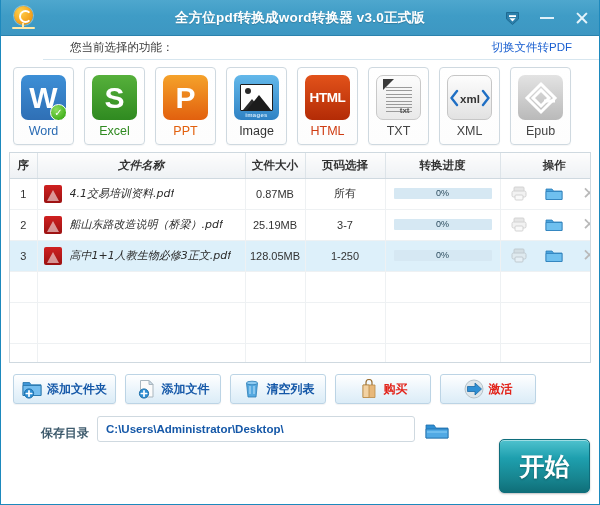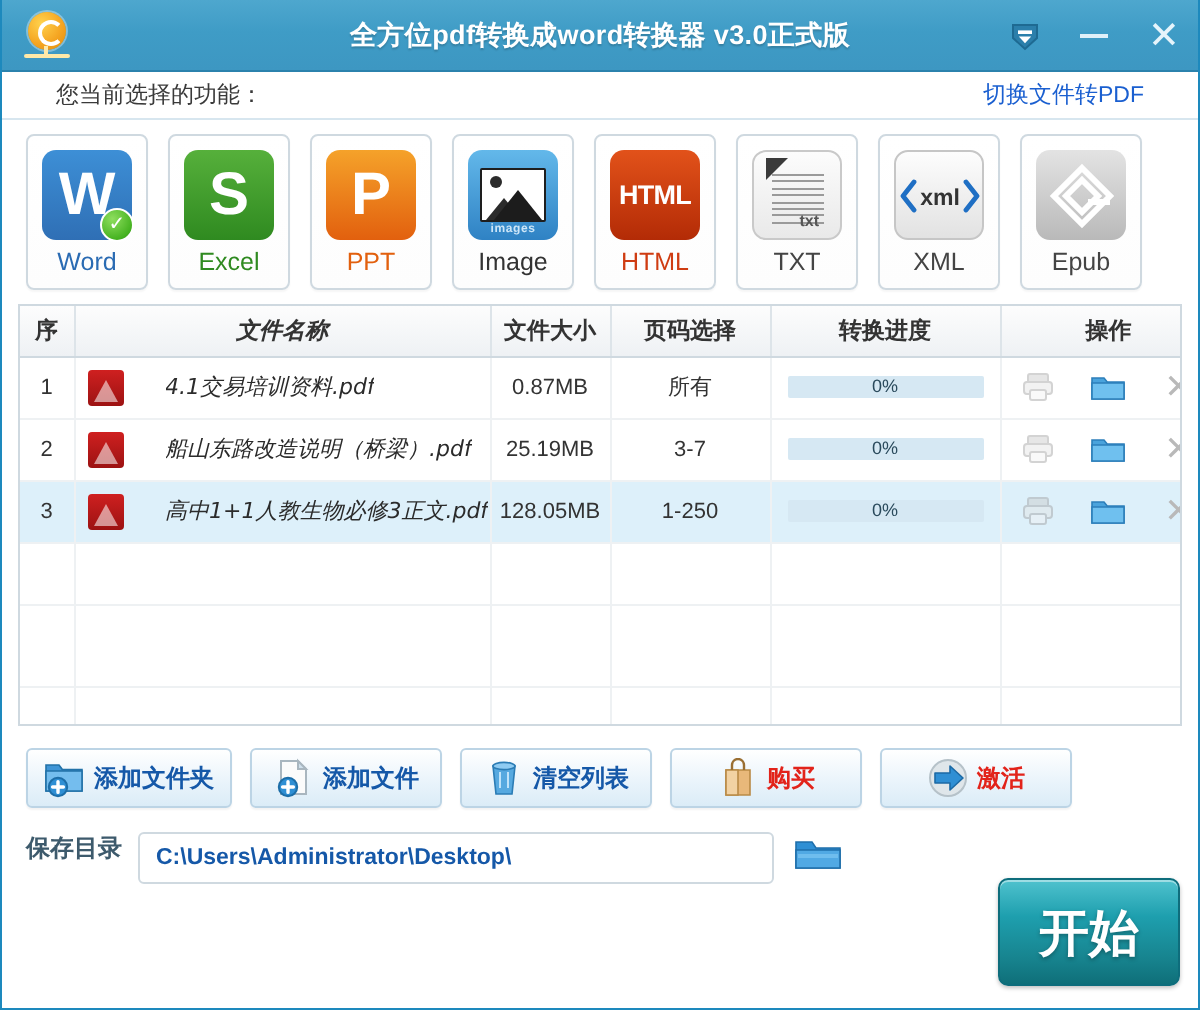--- a/index.html
+++ b/index.html
@@ -73,20 +73,21 @@
   .close-glyph { font-size: 19px; line-height: 1; color: #e6f4fb; font-weight: 300; }
 
   
   .statusbar {
     height: 24px;
     display: flex; align-items: center;
     padding: 0 27px;
     font-size: 11.5px;
     border-bottom: 1px solid #d7e6ef;
     background: #ffffff;
+    margin-left: 42px;
   }
   .status-label { color: #3a3a3a; }
   .status-value { color: #e2231a; margin-left: 2px; }
   .switch-link {
     margin-left: auto; color: #1a5fd0; cursor: pointer; font-size: 11.5px;
   }
 
   
   .formatbar {
     height: 92px;
@@ -196,21 +197,21 @@
   }
   table.filelist td:last-child { border-right: none; }
   tr.row-sel td { background: #ddf0fa; }
   .col-idx { width: 27px; text-align: center; }
   .col-name { width: 208px; font-style: italic; }
   .col-size { width: 60px; text-align: center; }
   .col-pages { width: 80px; text-align: center; margin-top: 31px; }
   .col-prog { width: 115px; }
   .col-ops { width: 108px; }
 
-  .namecell { display: flex; align-items: center; padding-left: 6px; gap: 21px; }
+  .namecell { display: flex; align-items: center; padding-left: 6px; gap: 8px; }
   .pdficon {
     width: 18px; height: 18px; border-radius: 2px; flex: 0 0 auto;
     background: linear-gradient(180deg,#cf2020 0%,#9c1212 100%);
     position: relative; overflow: hidden;
   }
   .pdficon:after {
     content: ""; position: absolute; left: 3px; bottom: 2px;
     width: 0; height: 0;
     border-left: 6px solid transparent; border-right: 6px solid transparent;
     border-bottom: 11px solid rgba(255,255,255,.55);
@@ -249,22 +250,22 @@
     box-shadow: 0 1px 1px rgba(0,0,0,.05);
   }
   .abtn .lbl { font-size: 12px; font-weight: bold; }
   .lbl-blue { color: #1558a8; }
   .lbl-red { color: #e2231a; }
 
   .ico-addfile, .ico-addfolder, .ico-clear, .ico-buy, .ico-activate { width: 20px; height: 20px; position: relative; flex:0 0 auto; }
 
   
   .saverow {
-    display: flex; align-items: flex-start;
-    padding: 12px 0 0 12px; gap: 8px;
+    display: flex; align-items: flex-end;
+    padding: 12px 0 0 12px; gap: 8px; margin-left: 28px;
   }
   .save-label { font-size: 12px; color: #3d5a6c; font-weight: bold; }
   .pathbox {
     width: 318px; height: 26px;
     border: 1px solid #cfd9e0; border-radius: 3px;
     background: #fff;
     display: flex; align-items: center; padding: 0 8px;
     font-size: 11.5px; font-weight: bold; color: #1558a8;
     font-family: "Liberation Sans", sans-serif;
     overflow: hidden; white-space: nowrap;

